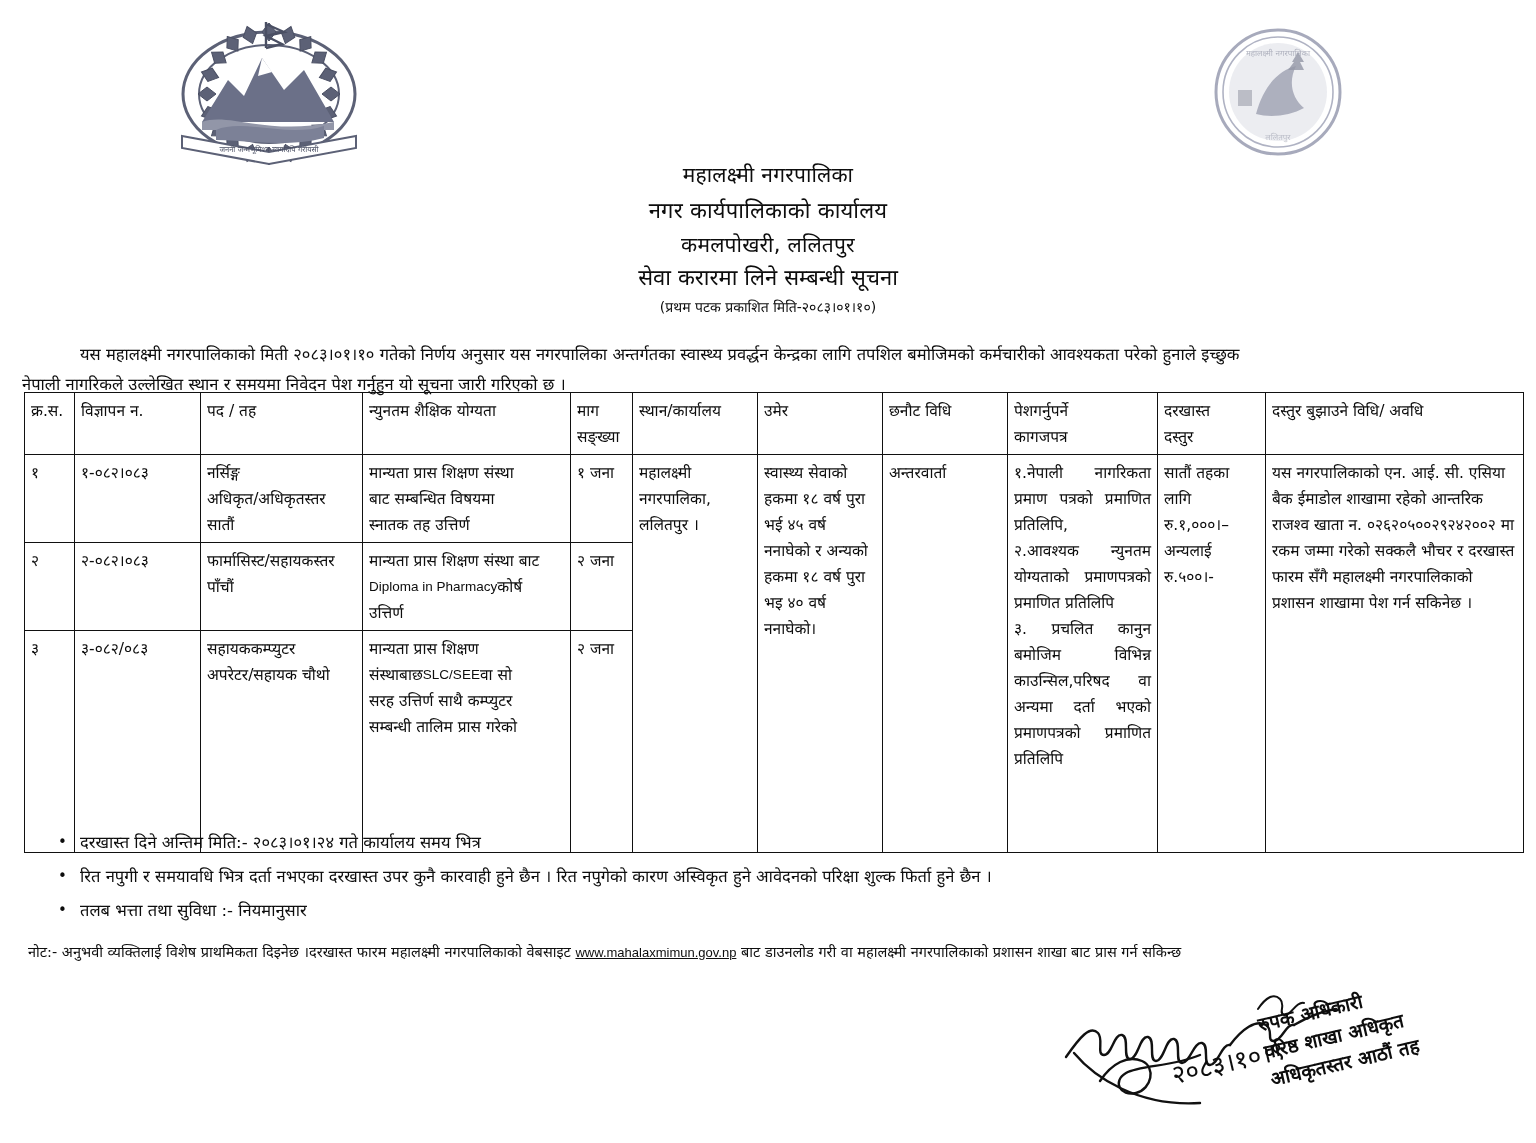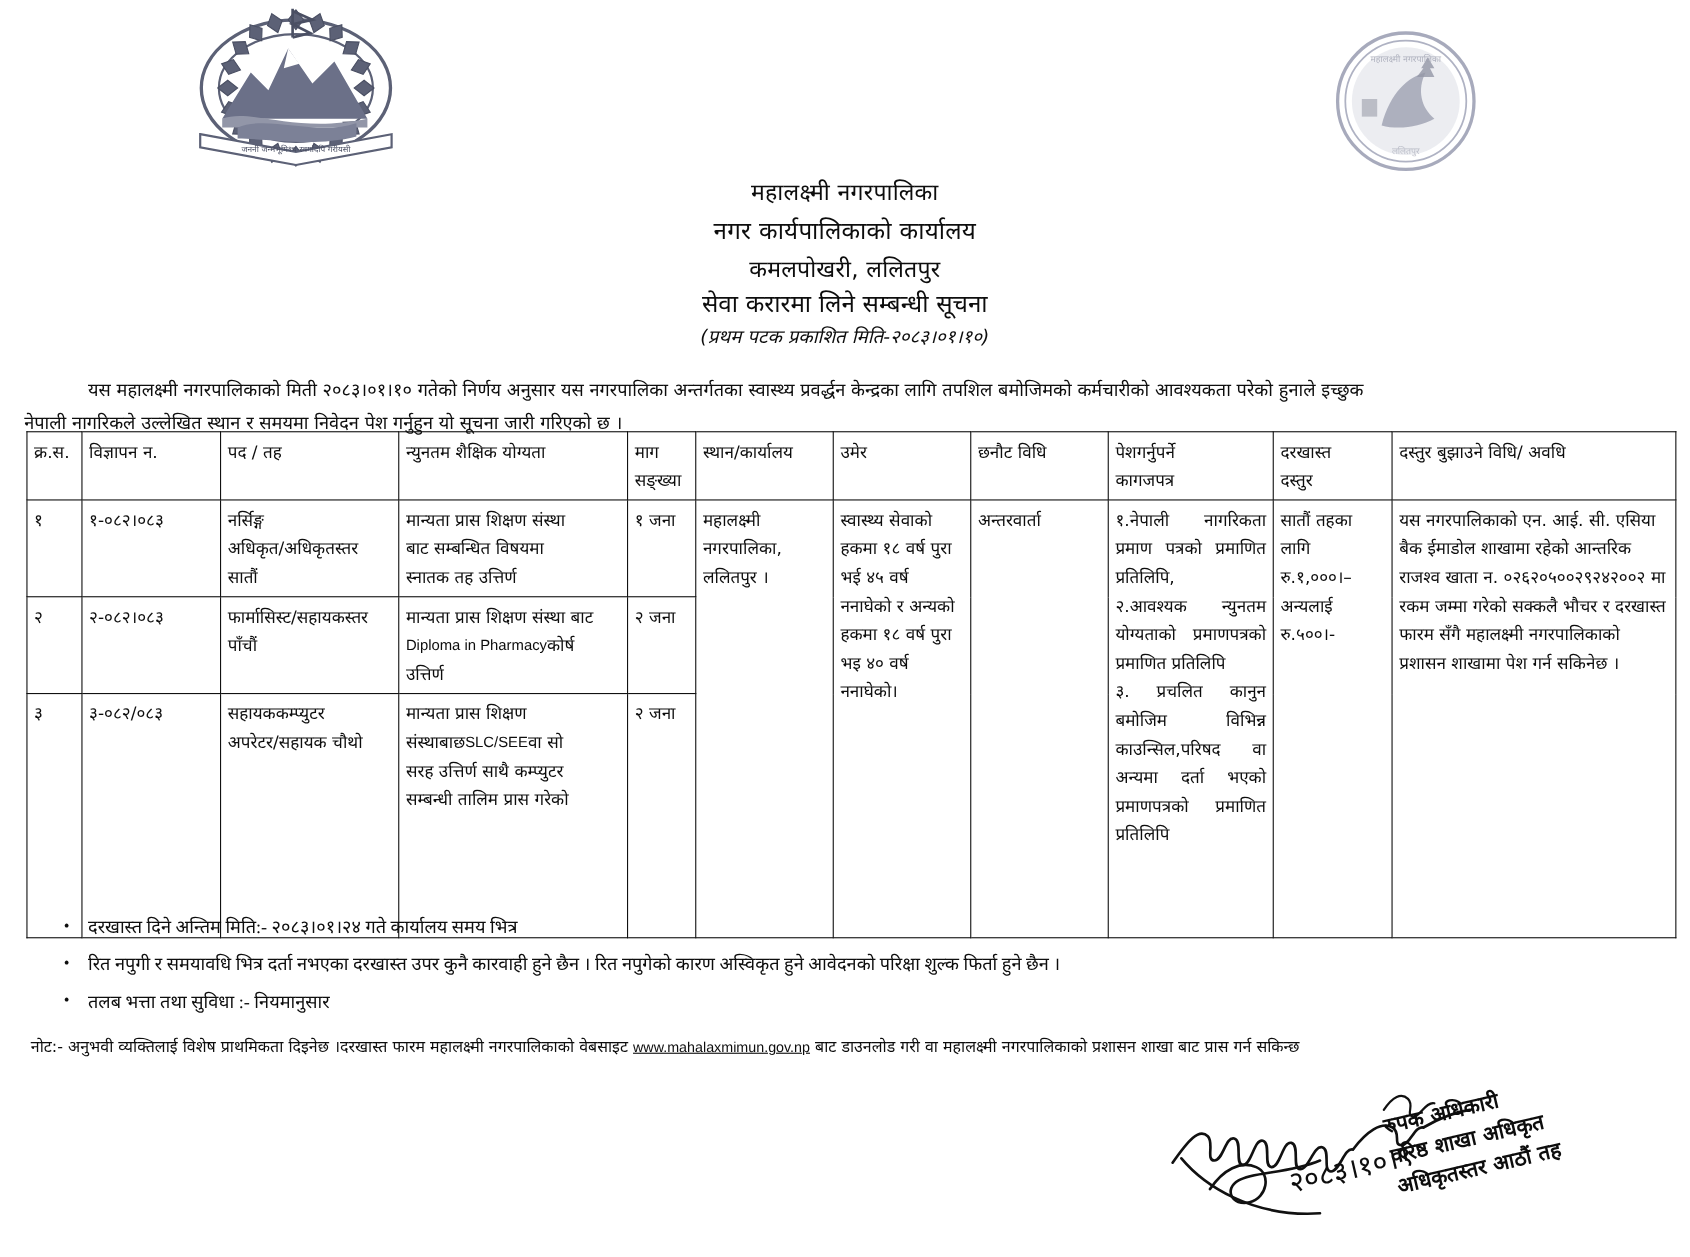--- a/index.html
+++ b/index.html
@@ -10,21 +10,21 @@
   body {
     width: 1536px; height: 1143px;
     position: relative;
     font-family: "DejaVu Sans", sans-serif;
     color: #0d0d0d;
     overflow: hidden;
   }
 
   
   .emblem {
-    position: absolute; left: 158px; top: 4px;
+    position: absolute; left: 158px; top: 18px;
     width: 222px; height: 152px; text-align: right;
   }
   .emblem svg { width: 100%; height: 100%; display: block; }
 
   
   .stamp {
     position: absolute; left: 1208px; top: 22px;
     width: 140px; height: 140px;
     opacity: .60;
   }
@@ -40,24 +40,23 @@
     letter-spacing: .2px;
     line-height: 35px;
     white-space: nowrap;
   }
   .head-line.l2 { font-size: 22px; }
   .title-main {
     font-size: 22px;
     line-height: 30px;
   }
   .title-sub {
-    font-size: 17px;
+    font-size: 14px;
     line-height: 24px;
     margin-top: 2px;
-    font-style: italic;
   }
 
   
   .intro {
     position: absolute; left: 22px; top: 340px;
     width: 1498px;
     font-size: 16.5px;
     line-height: 30px;
     text-align: justify;
     text-indent: 58px;
@@ -104,21 +103,20 @@
   .rowh-2 td { height: 72px; }
   .rowh-3 td { height: 222px; }
   .hdr td { height: 53px; }
 
   
   .bullets {
     position: absolute; left: 40px; top: 826px;
     width: 1460px;
     font-size: 16.5px;
     line-height: 34px;
-    font-family: Liberation Serif, serif;
   }
   .bullets .bl {
     position: relative;
     padding-left: 40px;
   }
   .bullets .bl::before {
     content: "\2022";
     position: absolute; left: 18px; top: -1px;
     font-size: 15px;
   }

